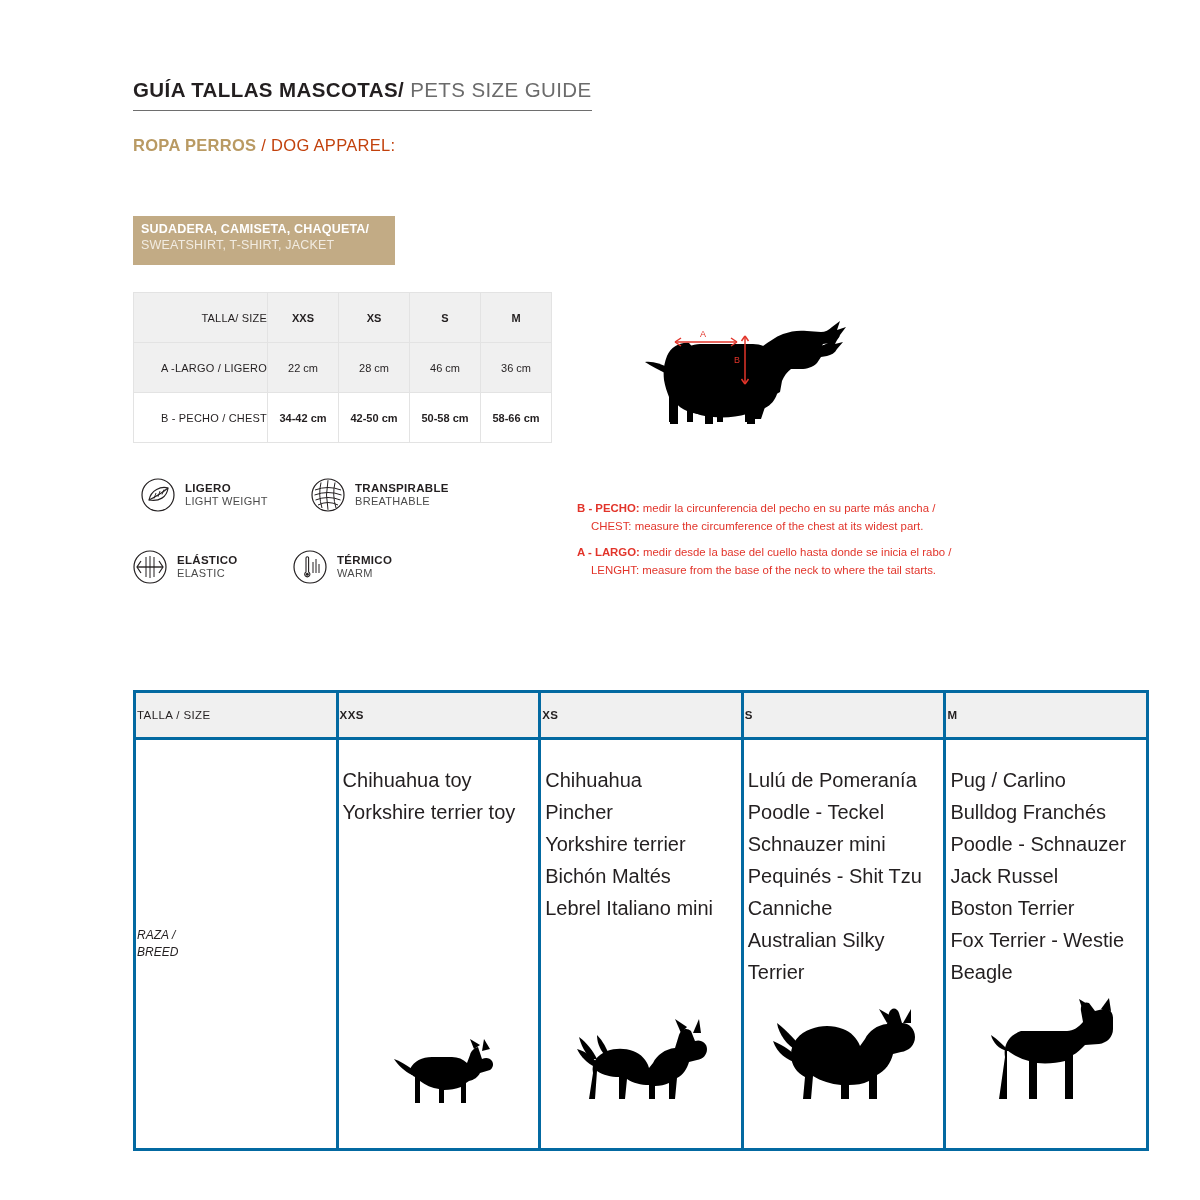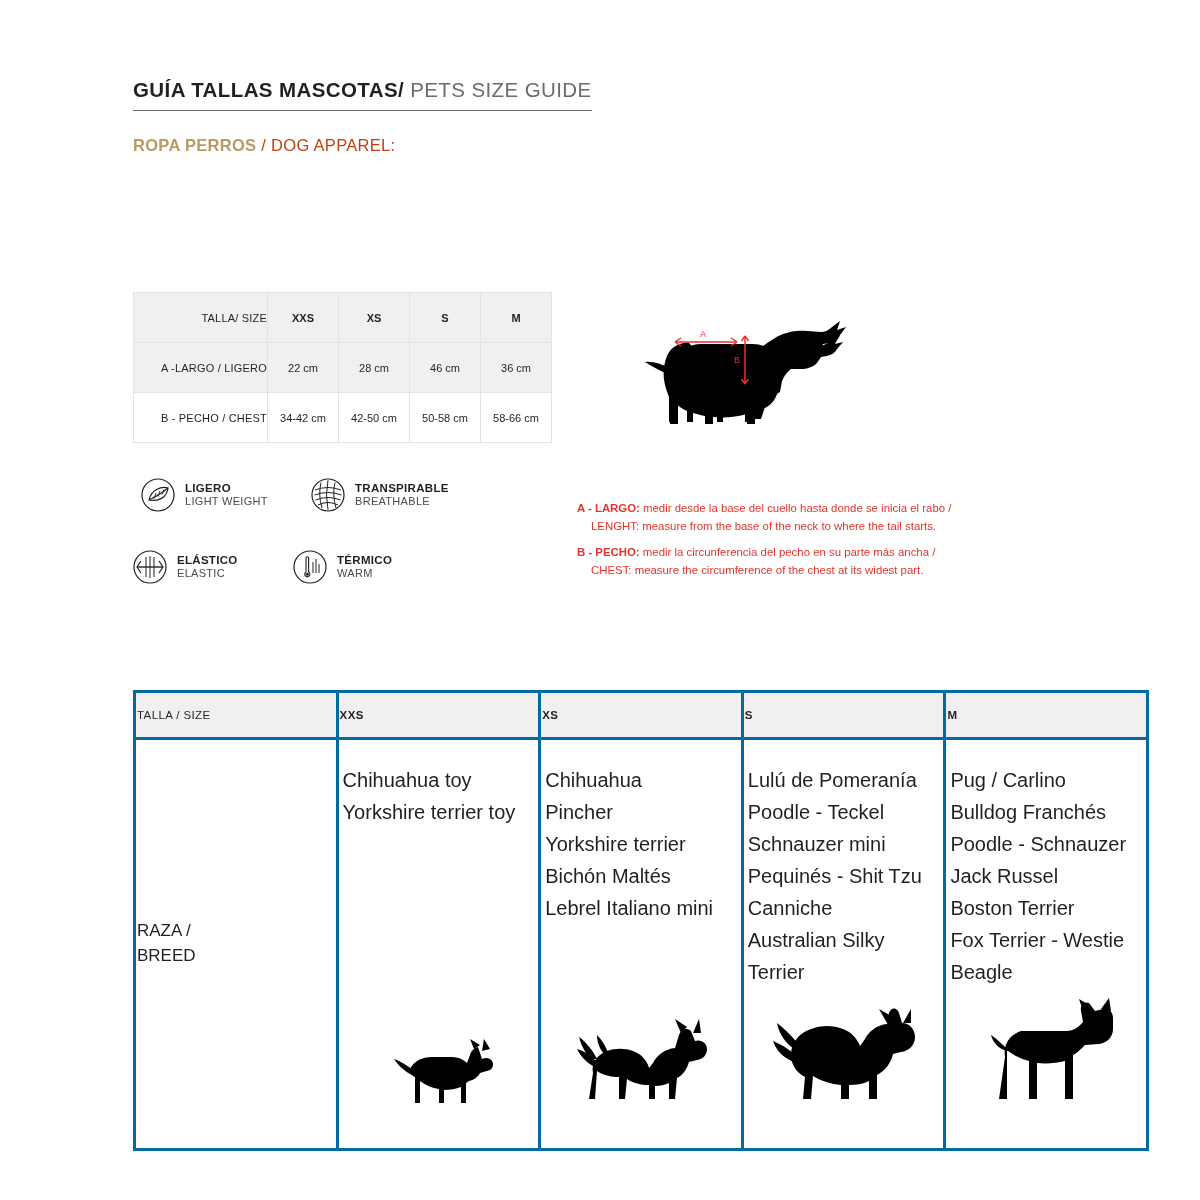--- a/index.html
+++ b/index.html
@@ -102,21 +102,21 @@
   }
   .meas-table td.lbl {
     width: 122px;
     text-align: right;
     padding-left: 11px;
     letter-spacing: 0.2px;
   }
   .meas-table td.val { width: 70px; }
   .meas-table tr.head td { background: #f0f0f0; font-weight: bold; }
   .meas-table tr.r1 td { background: #f0f0f0; }
-  .meas-table tr.r2 td { background: #ffffff; font-weight: normal; }
+  .meas-table tr.r2 td { background: #ffffff; font-weight: bold; }
   .meas-table tr.head td.lbl { font-weight: normal; }
   .meas-table tr.r1 td.lbl { font-weight: normal; }
   .meas-table tr.r2 td.lbl { font-weight: normal; }
 
   
   .features {
     position: absolute;
     left: 92px;
     top: 478px;
     width: 420px;
@@ -190,23 +190,24 @@
     background: #f0f0f0;
     height: 42px;
     font-size: 11.5px;
     font-weight: bold;
     letter-spacing: 0.4px;
   }
   .breed-table tr.bhead td.first {
     font-weight: normal;
   }
   .breed-table td.breed-label {
-    font-size: 17px;
+    font-size: 12px;
     line-height: 1.45;
     width: 118px;
+    font-style: italic;
   }
   .breed-table td.breed-cell {
     padding: 24px 4px 4px 4px;
     font-size: 20px;
     line-height: 1.6;
     vertical-align: top;
     height: 380px;
     position: relative;
   }
   .breed-cell .names { display: block; }
@@ -222,20 +223,24 @@
 </head>
 <body>
 
 <div class="page">
 
   <div class="title-block">
     <div class="main-title"><span>GUÍA TALLAS MASCOTAS/</span><span class="light"> PETS SIZE GUIDE</span></div>
   </div>
   <div class="sub-title"><span>ROPA PERROS</span><span class="light"> / DOG APPAREL:</span></div>
 
+  <div class="banner">
+    <span class="b1">SUDADERA, CAMISETA, CHAQUETA/</span>
+    <span class="b2">SWEATSHIRT, T-SHIRT, JACKET</span>
+  </div>
 
   <table class="meas-table">
     <tbody>
         <tr class="head">
       <td class="lbl">TALLA/ SIZE</td>
       <td class="val">XXS</td>
       <td class="val">XS</td>
       <td class="val">S</td>
       <td class="val">M</td>
     </tr>
@@ -412,26 +417,26 @@
         <path d="M168 30 L164.5 35 M168 30 L171.5 35"></path>
         <path d="M168 78 L164.5 73 M168 78 L171.5 73"></path>
       </g>
       <text x="126" y="31" fill="#e2342a" font-size="9" font-family="Liberation Sans, sans-serif" text-anchor="middle">A</text>
       <text x="163" y="57" fill="#e2342a" font-size="9" font-family="Liberation Sans, sans-serif" text-anchor="end">B</text>
     </svg>
   </div>
 
   <div class="legend">
     <div class="lrow">
+      <span><b>B - PECHO:</b><span> medir la circunferencia del pecho en su parte más ancha /</span></span>
+      <span class="indent">CHEST: measure the circumference of the chest at its widest part.</span>
+    </div>
+    <div class="lrow">
       <span><b>A - LARGO:</b><span> medir desde la base del cuello hasta donde se inicia el rabo /</span></span>
       <span class="indent">LENGHT: measure from the base of the neck to where the tail starts.</span>
-    </div>
-    <div class="lrow">
-      <span><b>B - PECHO:</b><span> medir la circunferencia del pecho en su parte más ancha /</span></span>
-      <span class="indent">CHEST: measure the circumference of the chest at its widest part.</span>
     </div>
   </div>
 
   <table class="breed-table">
     <tbody>
         <tr class="bhead">
       <td class="first">TALLA /  SIZE</td>
       <td>XXS</td>
       <td>XS</td>
       <td>S</td>

